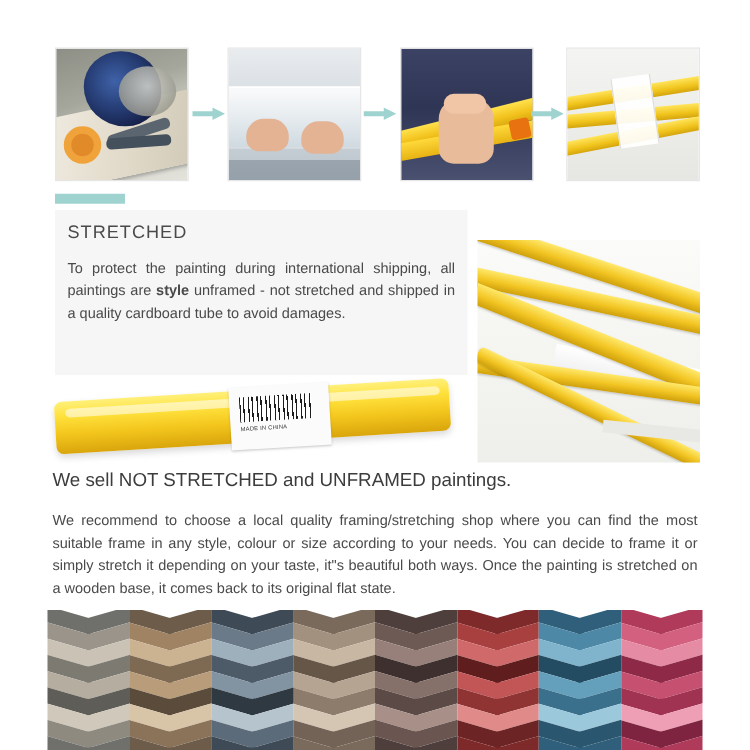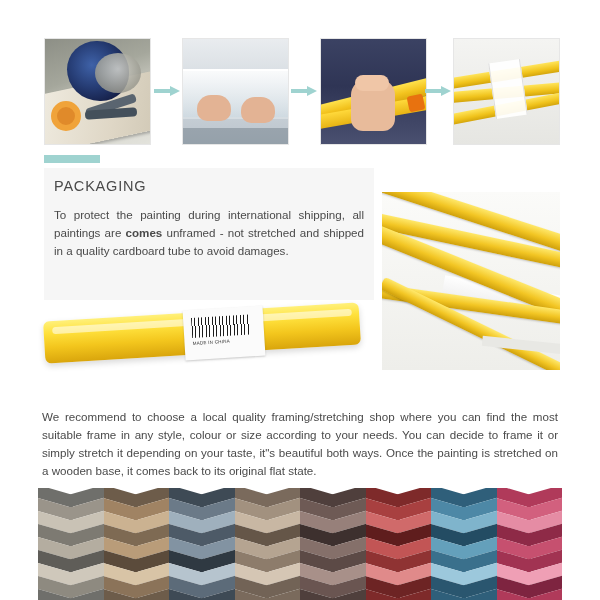--- a/index.html
+++ b/index.html
@@ -398,22 +398,22 @@
       </div>
     <div class="arrow a3">
         <span class="shaft"></span>
         <span class="head"></span>
       </div>
   </div>
 
   <div class="packaging-band"></div>
 
   <div class="packaging-box">
-    <div class="packaging-title">PACKAGING</div>
-    <div class="packaging-text"><span>To protect the painting during international shipping, all paintings are </span><b>comes</b><span> unframed - not stretched and shipped in a quality cardboard tube to avoid damages.</span></div>
+    <div class="packaging-title">STRETCHED</div>
+    <div class="packaging-text"><span>To protect the painting during international shipping, all paintings are </span><b>style</b><span> unframed - not stretched and shipped in a quality cardboard tube to avoid damages.</span></div>
   </div>
 
   <div class="tube-photo">
     <div class="trod t1"></div>
     <div class="trod t2"></div>
     <div class="twhite"></div>
     <div class="trod t3"></div>
     <div class="trod t4"></div>
     <div class="trod t5"></div>
     <div class="tstripe"></div>
@@ -421,20 +421,21 @@
 
   <div class="big-tube">
     <div class="body"></div>
     <div class="gloss"></div>
     <div class="labelwrap">
       <div class="barcode"></div>
       <div class="labeltext">MADE IN CHINA</div>
     </div>
   </div>
 
+  <div class="headline">We sell NOT STRETCHED and  UNFRAMED paintings.</div>
   <div class="body-text">We recommend to choose a local quality framing/stretching shop where you can find the most suitable frame in any style, colour or size according to your needs. You can decide to frame it or simply stretch it depending on your taste, it"s beautiful both ways. Once the painting is stretched on a wooden base, it comes back to its original flat state.</div>
 
   <div class="frames">
     <div class="frame-col">
         <div class="chev" style="top: 0px; background: transparent;">
           <div style="position: absolute; left: 0px; top: 0px; width: 52%; height: 13px; transform: skewY(16deg); background: rgb(111, 111, 107);"></div>
           <div style="position: absolute; right: 0px; top: 0px; width: 52%; height: 13px; transform: skewY(-16deg); background: rgb(111, 111, 107);"></div>
         </div>
         <div class="chev" style="top: 13px; background: transparent;">
           <div style="position: absolute; left: 0px; top: 0px; width: 52%; height: 13px; transform: skewY(16deg); background: rgb(154, 148, 138);"></div>

